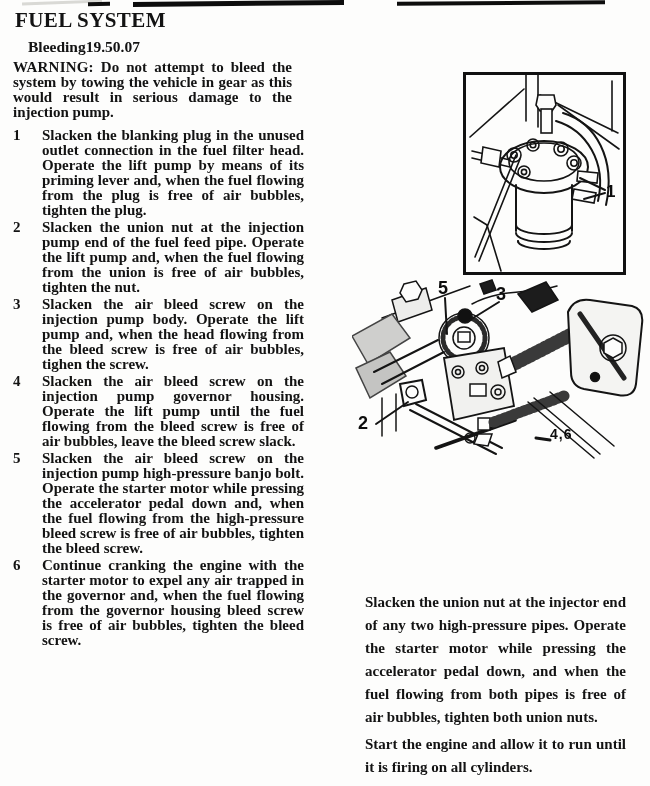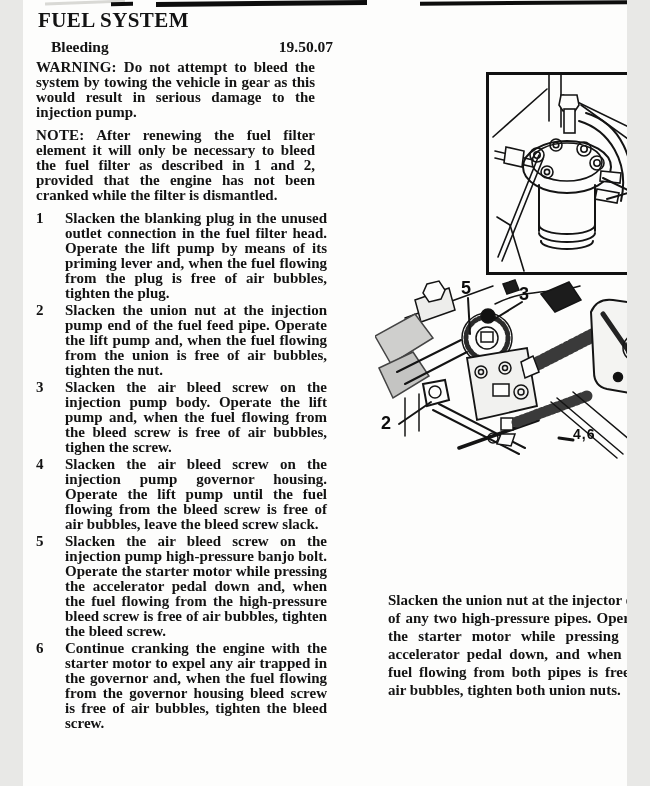--- a/index.html
+++ b/index.html
@@ -1,51 +1,51 @@
 <!DOCTYPE html>
 <html><head>
 <meta charset="utf-8">
 <style>
   html,body{margin:0;padding:0;background:#e8e8e6;}
   .page{
-    position:relative; width:604px; height:786px; background:#fdfdfc;
+    position:relative; width:650px; height:786px; background:#fdfdfc;
     font-family:"Liberation Serif", serif; color:#131313; overflow:hidden;
     margin:0 auto;
     text-decoration:underline;
   }
   
   .bar{position:absolute;background:#0d0d0d;}
   .bar-left-dash{left:88px;top:2px;width:22px;height:4px;transform:rotate(-1deg);}
   .bar-left{left:133px;top:1px;width:211px;height:5px;transform:rotate(-0.5deg);}
   .bar-right{left:397px;top:1px;width:208px;height:4px;transform:rotate(-0.4deg);}
   .smudge{position:absolute;left:22px;top:1px;width:80px;height:3px;background:#c9c9c5;transform:rotate(-2deg);opacity:.7;}
 
   .title{
     position:absolute;left:15px;top:8px;font-size:21px;font-weight:700;
     letter-spacing:.4px;white-space:nowrap;
   }
   .section-row{
     position:absolute;left:13px;top:38px;width:297px;display:flex;
-    justify-content:space-between;font-size:15.5px;font-weight:700;
+    justify-content:flex-start;font-size:15.5px;font-weight:700;
   }
   .section-row .sec-label{margin-left:15px;}
 
   .colL{
     position:absolute;left:13px;top:60px;width:291px;
     font-size:15px;line-height:15px;font-weight:700;text-align:justify;
   }
   .colL p{margin:0 12px 8px 0;}
   .colL p .lead{letter-spacing:.2px;}
   ol.steps{list-style:none;margin:0;padding:0;}
   ol.steps li{position:relative;padding-left:29px;margin:0 0 2px 0;text-align:justify;}
   ol.steps .num{position:absolute;left:0;top:0;font-weight:700;}
 
   .colR{
     position:absolute;left:365px;top:591px;width:261px;
-    font-size:15px;line-height:18px;font-weight:700;text-align:justify;
+    font-size:15px;line-height:23px;font-weight:700;text-align:justify;
   }
   .colR p{margin:0 0 4px 0;}
 
   
   .fig1{
     position:absolute;left:463px;top:72px;width:157px;height:197px;
     border:3px solid #111;background:#fdfdfc;
   }
   .fig1 svg,.fig2 svg{position:absolute;left:0;top:0;}
   .fig2{position:absolute;left:352px;top:276px;width:292px;height:200px;}
@@ -70,25 +70,24 @@
   <div class="bar bar-right"></div>
 
   <div class="title">FUEL SYSTEM</div>
   <div class="section-row">
     <span class="sec-label">Bleeding</span>
     <span class="sec-code">19.50.07</span>
   </div>
 
   <div class="colL">
     <p><b class="lead">WARNING:</b> <span>Do not attempt to bleed the system by towing the vehicle in gear as this would result in serious damage to the injection pump.</span></p>
-    <p><b class="lead">NOTE:</b> <span>After renewing the fuel filter element it will only be necessary to bleed the fuel filter as described in 1 and 2, provided that the engine has not been cranked while the filter is dismantled.</span></p>
     <ol class="steps">
       <li><span class="num">1</span><span>Slacken the blanking plug in the unused outlet connection in the fuel filter head. Operate the lift pump by means of its priming lever and, when the fuel flowing from the plug is free of air bubbles, tighten the plug.</span></li>
       <li><span class="num">2</span><span>Slacken the union nut at the injection pump end of the fuel feed pipe. Operate the lift pump and, when the fuel flowing from the union is free of air bubbles, tighten the nut.</span></li>
-      <li><span class="num">3</span><span>Slacken the air bleed screw on the injection pump body. Operate the lift pump and, when the fuel flowing from the bleed screw is free of air bubbles, tighen the screw.</span></li>
+      <li><span class="num">3</span><span>Slacken the air bleed screw on the injection pump body. Operate the lift pump and, when the head flowing from the bleed screw is free of air bubbles, tighen the screw.</span></li>
       <li><span class="num">4</span><span>Slacken the air bleed screw on the injection pump governor housing. Operate the lift pump until the fuel flowing from the bleed screw is free of air bubbles, leave the bleed screw slack.</span></li>
       <li><span class="num">5</span><span>Slacken the air bleed screw on the injection pump high-pressure banjo bolt. Operate the starter motor while pressing the accelerator pedal down and, when the fuel flowing from the high-pressure bleed screw is free of air bubbles, tighten the bleed screw.</span></li>
       <li><span class="num">6</span><span>Continue cranking the engine with the starter motor to expel any air trapped in the governor and, when the fuel flowing from the governor housing bleed screw is free of air bubbles, tighten the bleed screw.</span></li>
     </ol>
   </div>
 
   <div class="fig1">
     <svg width="157" height="197" viewBox="0 0 157 197">
       <g fill="none" stroke="#141414" stroke-width="1.6" stroke-linecap="round">
 
@@ -214,15 +213,16 @@
       </g>
     </svg>
     <div class="callout co-5">5</div>
     <div class="callout co-3">3</div>
     <div class="callout co-2">2</div>
     <div class="callout co-46">4,6</div>
   </div>
 
   <div class="colR">
     <p>Slacken the union nut at the injector end of any two high-pressure pipes. Operate the starter motor while pressing the accelerator pedal down, and when the fuel flowing from both pipes is free of air bubbles, tighten both union nuts.</p>
+    <p>Start the engine and allow it to run until it is firing on all cylinders.</p>
   </div>
 
 </div>
 
 </body></html>

